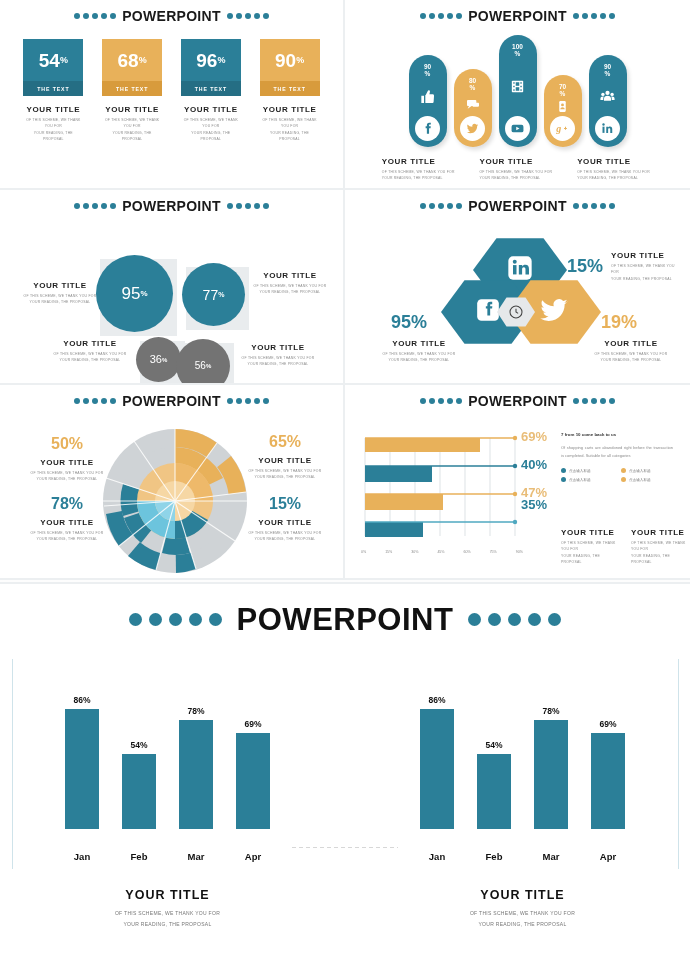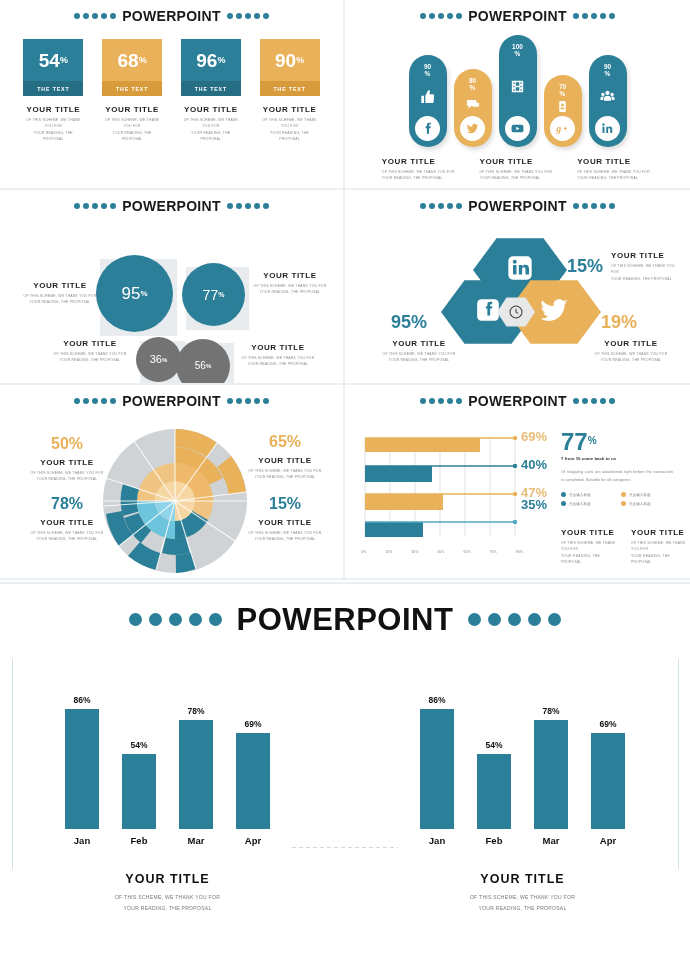--- a/index.html
+++ b/index.html
@@ -95,21 +95,21 @@
 
   
   .bottom{position:absolute;left:0;top:582px;width:690px;height:393px;background:#fff;}
   .bottom .hdr-big{margin-top:22px;}
   .bcharts{display:flex;margin-top:24px;position:relative;gap:20px;}
   .bchart{width:345px;position:relative;height:230px;}
   .bcols{display:flex;align-items:flex-end;justify-content:center;gap:23px;height:160px;padding-top:10px;}
   .bcol{width:34px;display:flex;flex-direction:column;align-items:center;justify-content:flex-end;height:100%;}
   .bcol .lbl{font-size:8.5px;font-weight:bold;color:#111;margin-bottom:4px;}
   .bcol .bar2{width:100%;background:#2b7f98;}
-  .bxaxis{display:flex;justify-content:center;gap:23px;margin-top:6px;}
+  .bxaxis{display:flex;justify-content:center;gap:23px;margin-top:22px;}
   .bxaxis div{width:34px;text-align:center;font-size:9.5px;font-weight:bold;color:#111;}
   .bfoot{text-align:center;margin-top:26px;}
   .bfoot .ft{font-size:12.5px;font-weight:bold;letter-spacing:1px;color:#111;}
   .bfoot .fd{font-size:5px;color:#777;line-height:2.1;margin-top:6px;letter-spacing:.3px;}
   .bfoot .fd span{display:block;}
   .vsep{position:absolute;top:0;width:1px;height:210px;background:#cfe3ea;}
   .dashsep{position:absolute;left:292px;top:188px;width:106px;height:1px;
            background:repeating-linear-gradient(to right,#d7d7d7 0 4px,transparent 4px 7px);}
   .topline{position:absolute;left:0;top:0;width:690px;height:2px;background:#eceff1;}
 </style>
@@ -663,23 +663,20 @@
           <span style="font-size:3.6px;color:#8b8b8b">0%</span>
           <span style="font-size:3.6px;color:#8b8b8b">15%</span>
           <span style="font-size:3.6px;color:#8b8b8b">30%</span>
           <span style="font-size:3.6px;color:#8b8b8b">45%</span>
           <span style="font-size:3.6px;color:#8b8b8b">60%</span>
           <span style="font-size:3.6px;color:#8b8b8b">75%</span>
           <span style="font-size:3.6px;color:#8b8b8b">90%</span>
         </div>
 
         <div class="stat77" style="left:216px;top:22px;">
-          <div>
-            <span class="big">77</span><span class="pct">%</span>
-          </div>
           <div class="sub" style="margin-top:2px">7 from 10 come back to us</div>
           <div class="para">Of shopping carts are abandoned right before the transaction is completed. Suitable for all categories</div>
 
           <div class="legend">
             <div class="lg t">
                 <span class="sw"></span>
                 <span>点击输入标题</span>
               </div>
             <div class="lg g">
                 <span class="sw"></span>

